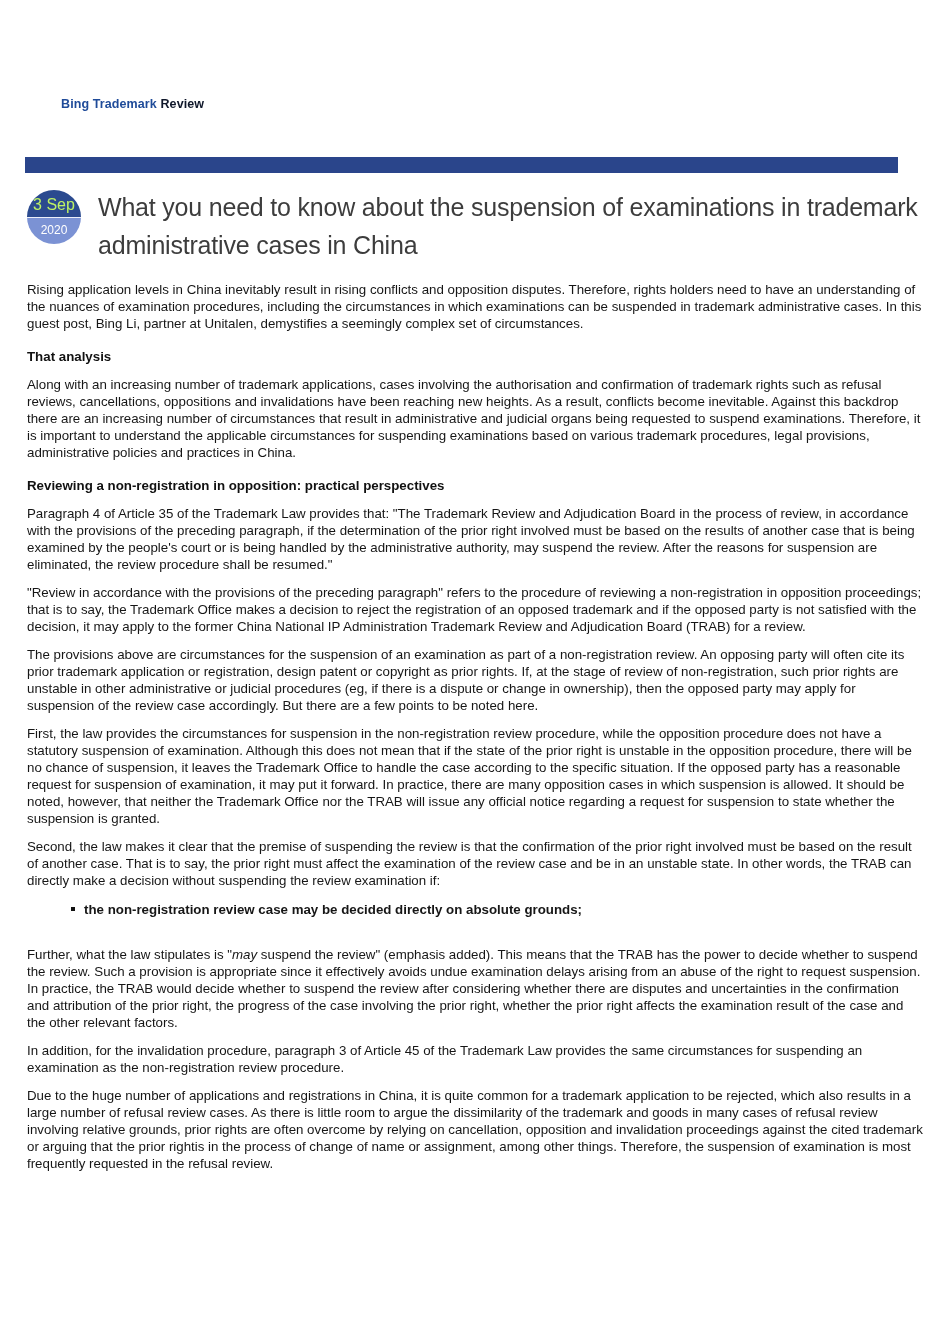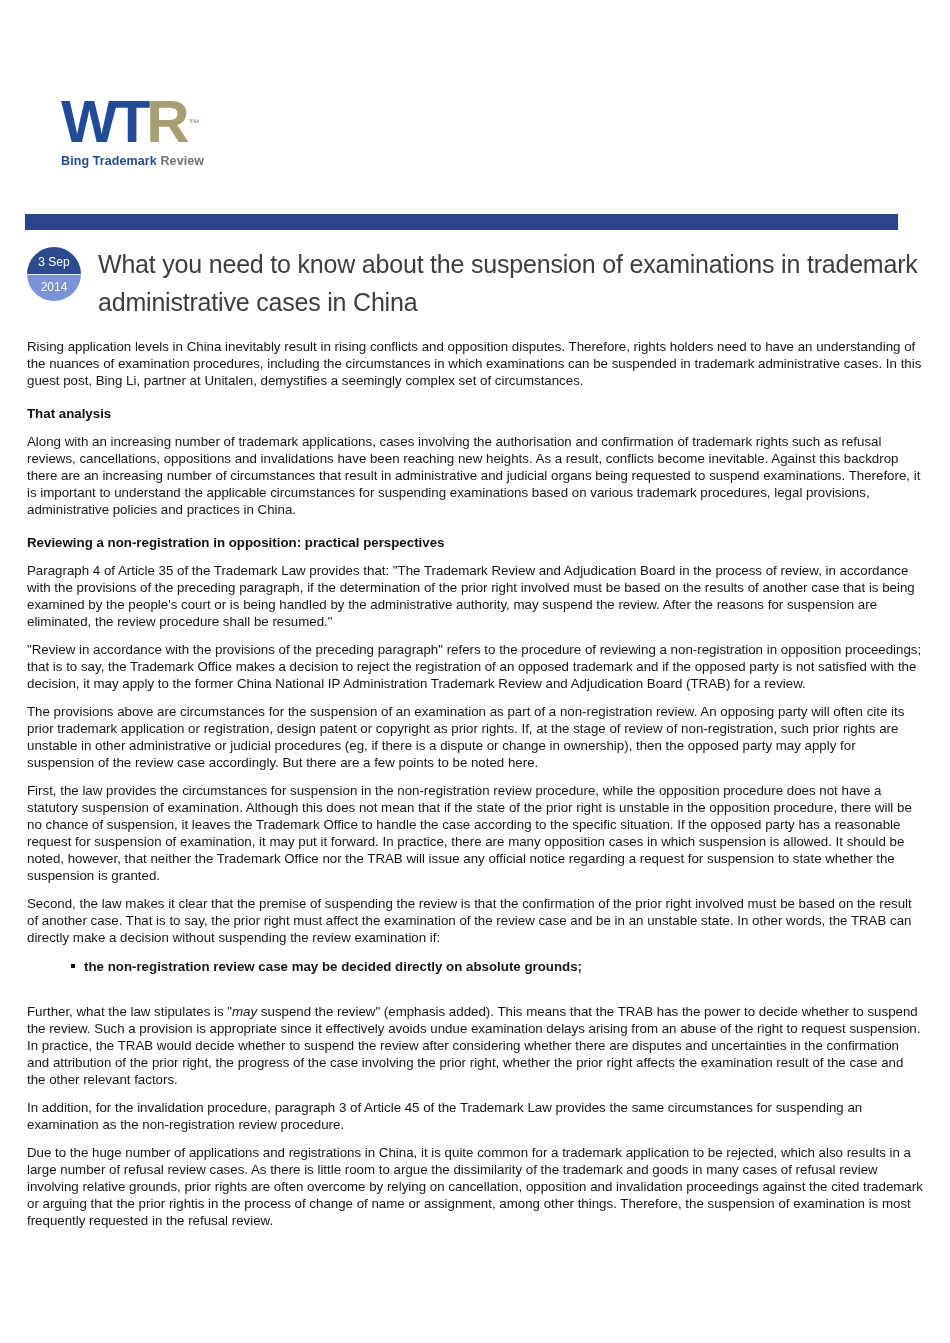--- a/index.html
+++ b/index.html
@@ -21,39 +21,39 @@
   .logo-block { padding-top:94px; margin-left:34px; width:200px; }
   .logo-letters {
     display:inline-flex; align-items:flex-start;
     font-weight:bold; font-size:60px; line-height:56px; letter-spacing:-4px;
   }
   .logo-wt { color:#1f4b99; }
   .logo-r  { color:#a79e71; }
   .logo-tm { font-size:11px; font-weight:bold; color:#a79e71; letter-spacing:0; margin-top:1px; margin-left:3px; }
   .logo-tagline { font-size:12.5px; font-weight:bold; margin-top:3px; letter-spacing:0.1px; white-space:nowrap; }
   .tagline-primary { color:#1f4b99; }
-  .tagline-secondary { color:#737373; }
+  .tagline-secondary { color:#0f172a; }
 
   
   .divider-bar {
     height:16px; width:873px;
     background:#2a458b;
     margin-top:46px; margin-left:-2px;
   }
 
   
   .article-header { display:flex; align-items:flex-start; margin-top:15px; }
   .date-badge {
     width:54px; height:54px; border-radius:50%;
     overflow:hidden; flex-shrink:0; text-align:center;
     margin-top:2px;
   }
   .date-top {
-    height:27px; background:#2b4a8f; color:#ffffff;
-    font-size:12px; line-height:30px;
+    height:27px; background:#2b4a8f; color:#bef264;
+    font-size:16px; line-height:30px;
   }
   .date-bottom {
     box-sizing:border-box;
     height:27px; background:#7b92d4; color:#ffffff;
     font-size:12px; line-height:24px;
     border-top:1px solid rgba(255,255,255,0.85);
   }
   .page-title {
     margin:0 0 0 17px;
     font-size:25px; font-weight:400; line-height:38px;
@@ -71,37 +71,32 @@
     width:4px; height:4px; background:#111111;
   }
   .em { font-style:italic; }
 </style>
 </head>
 <body>
 
 <div class="page">
 
   <div class="logo-block">
-    <div class="logo-letters">
-      <span class="logo-wt">WT</span>
-        <span class="logo-r">R</span>
-        <span class="logo-tm">™</span>
-    </div>
     <div class="logo-tagline">
       <span class="tagline-primary">Bing Trademark</span>
       <span class="tagline-secondary">Review</span>
     </div>
   </div>
 
   <div class="divider-bar"></div>
 
   <div class="article-header">
     <div class="date-badge">
       <div class="date-top">3 Sep</div>
-      <div class="date-bottom">2014</div>
+      <div class="date-bottom">2020</div>
     </div>
     <h1 class="page-title">What you need to know about the suspension of examinations in trademark administrative cases in China</h1>
   </div>
 
   <div class="article-body">
     <p>Rising application levels in China inevitably result in rising conflicts and opposition disputes. Therefore, rights holders need to have an understanding of the nuances of examination procedures, including the circumstances in which examinations can be suspended in trademark administrative cases. In this guest post, Bing Li, partner at Unitalen, demystifies a seemingly complex set of circumstances.</p>
 
     <h3>That analysis</h3>
 
     <p>Along with an increasing number of trademark applications, cases involving the authorisation and confirmation of trademark rights such as refusal reviews, cancellations, oppositions and invalidations have been reaching new heights. As a result, conflicts become inevitable. Against this backdrop there are an increasing number of circumstances that result in administrative and judicial organs being requested to suspend examinations. Therefore, it is important to understand the applicable circumstances for suspending examinations based on various trademark procedures, legal provisions, administrative policies and practices in China.</p>

